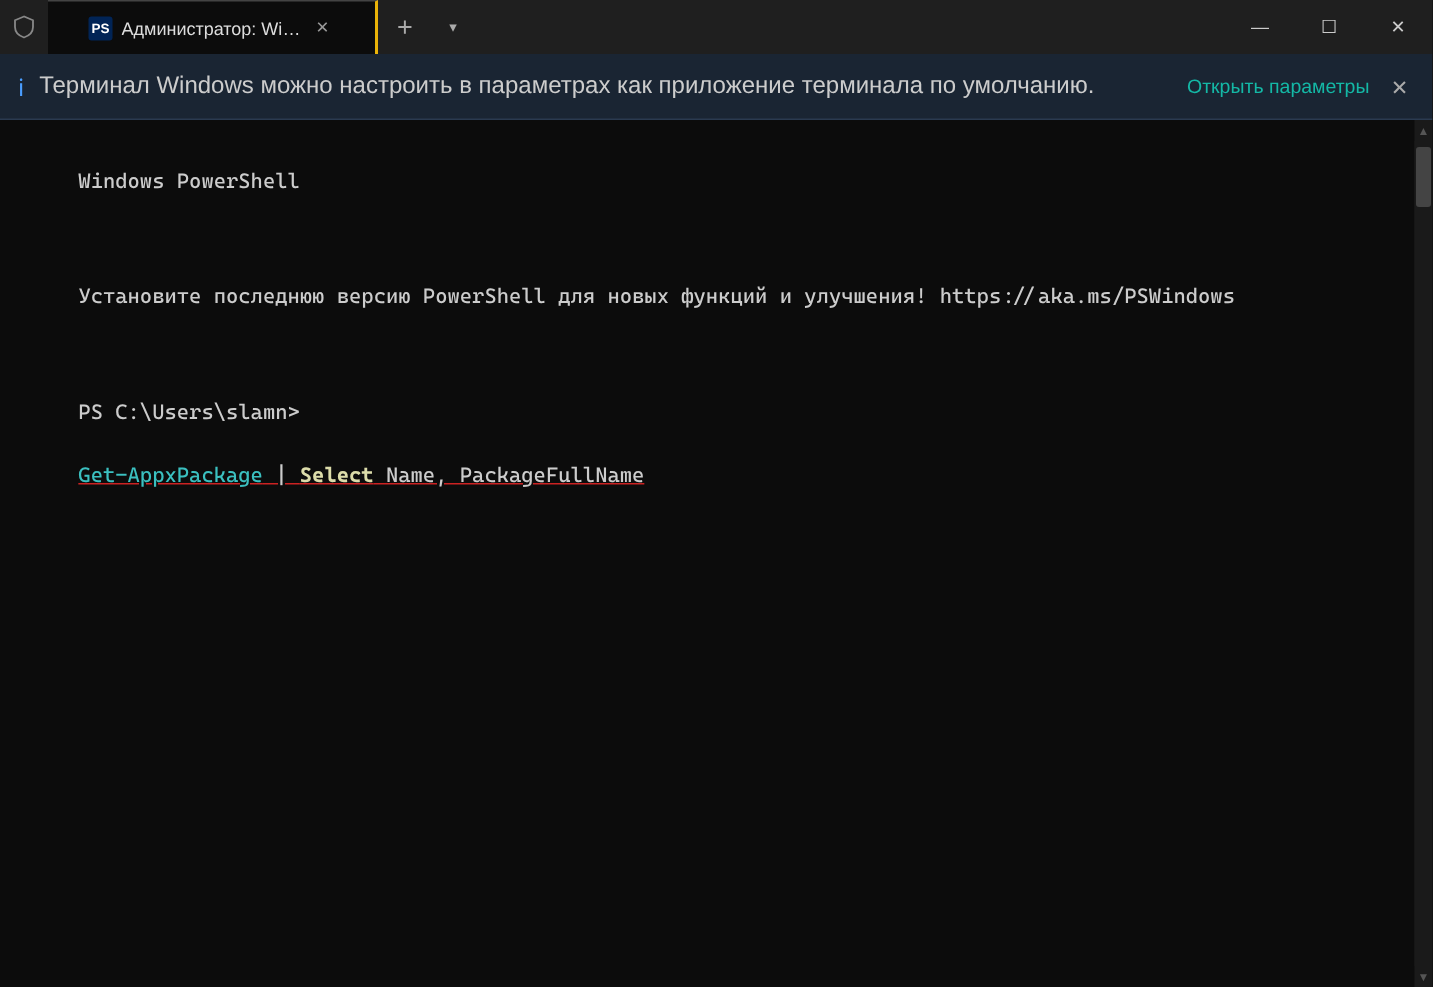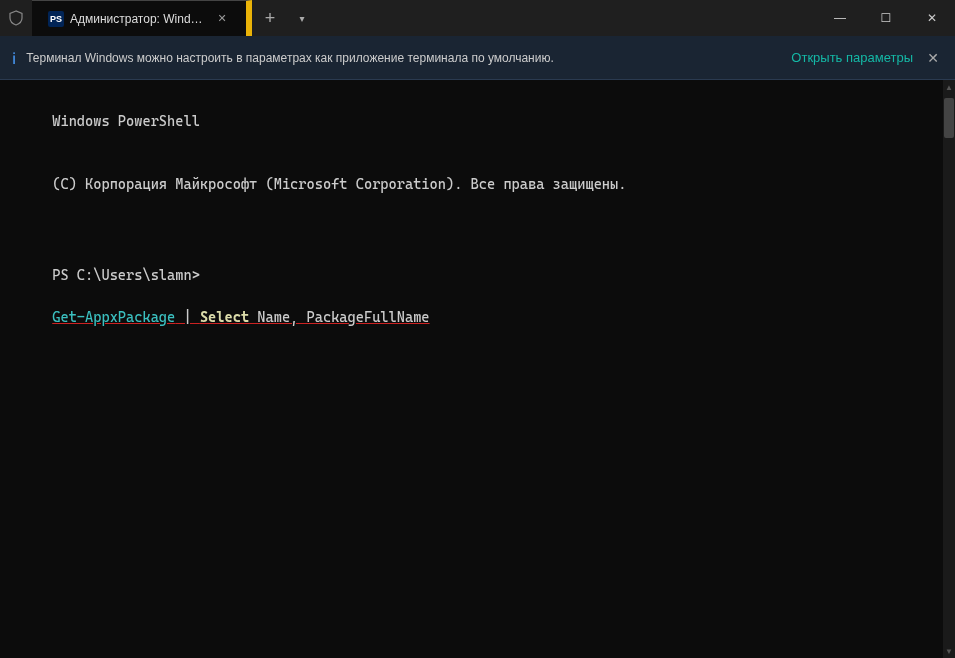--- a/index.html
+++ b/index.html
@@ -38,23 +38,23 @@
       color: #aaa;
       font-size: 14px;
       flex-shrink: 0;
     }
 
     .tab {
       height: 36px;
       background: #0c0c0c;
       display: flex;
       align-items: center;
-      padding: 0 16px;
+      padding: 0 27px;
       border-top: 1px solid #444;
-      border-right: 6px solid #eab308;
+      border-right: 2px solid #eab308;
       min-width: 180px;
       max-width: 220px;
       gap: 6px;
       position: relative;
     }
 
     .tab-title {
       color: #ddd;
       font-size: 12px;
       flex: 1;
@@ -128,21 +128,21 @@
     }
 
     .notif-icon {
       color: #4a9eff;
       font-size: 16px;
       flex-shrink: 0;
     }
 
     .notif-text {
       color: #ccc;
-      font-size: 12px;
+      font-size: 16px;
       flex: 1;
     }
 
     .notif-link {
       color: #14b8a6;
       font-size: 13px;
       cursor: pointer;
       white-space: nowrap;
       text-decoration: none;
     }
@@ -299,24 +299,24 @@
   <span class="notif-text">Терминал Windows можно настроить в параметрах как приложение терминала по умолчанию.</span>
   <a class="notif-link">Открыть параметры</a>
   <div class="notif-close">✕</div>
 </div>
 
 <div class="terminal-wrapper">
   <div class="terminal">
     <div class="terminal-line">
       <span>Windows PowerShell</span>
     </div>
+    <div class="terminal-blank"></div>
     <div class="terminal-line">
-      <span>(С) Корпорация Майкрософт (Microsoft Corporation). Все права защищены.</span>
-    </div>
-    <div class="terminal-blank"></div>
+      <span>Установите последнюю версию PowerShell для новых функций и улучшения! </span><span>https://aka.ms/PSWindows</span>
+    </div>
     <div class="terminal-blank"></div>
     <div class="terminal-line">
       <span class="cmd-prompt">PS C:\Users\slamn&gt;</span>
       <span> </span>
       <span class="cmd-cyan underline-red">Get-AppxPackage</span><span class="cmd-white underline-red"> | </span><span class="cmd-yellow underline-red">Select</span><span class="cmd-white underline-red"> Name, PackageFullName</span>
     </div>
   </div>
   <div class="terminal-scrollbar">
     <div class="scroll-arrow">▲</div>
     <div class="scroll-track">

